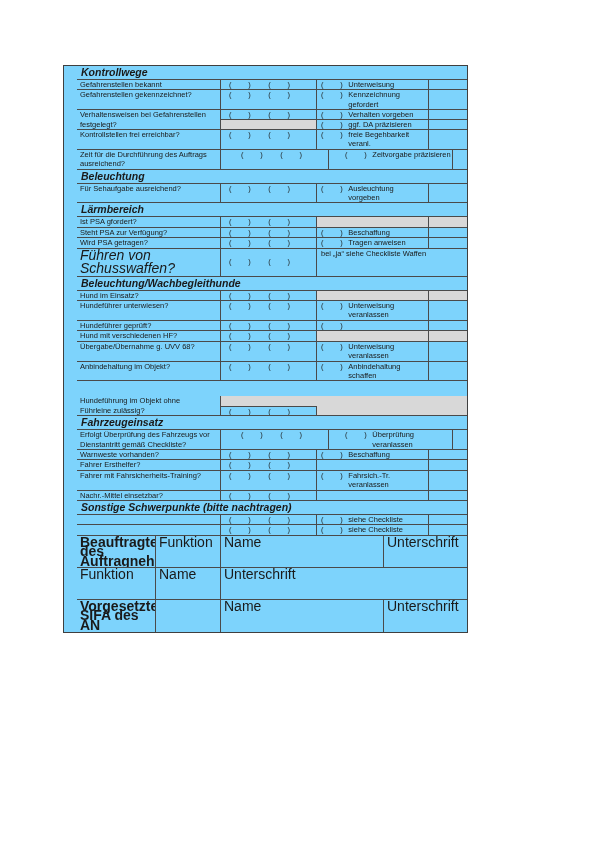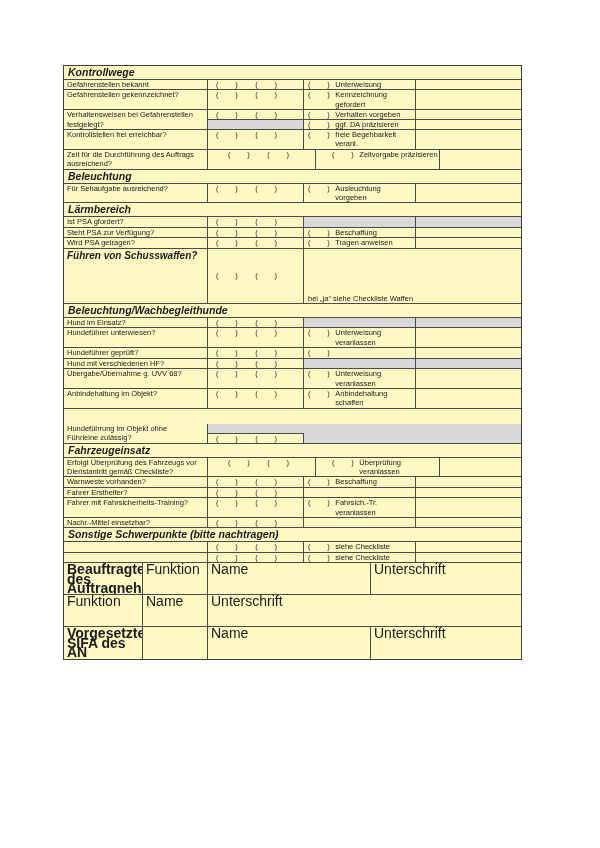--- a/index.html
+++ b/index.html
@@ -1,50 +1,50 @@
 <!DOCTYPE html>
 <html><head>
 <meta charset="utf-8">
 <style>
   html,body{margin:0;padding:0;}
   body{
     width:600px;height:848px;background:#ffffff;position:relative;
     font-family:"Liberation Sans", sans-serif;color:#1a1a1a;
   }
   .sheet{
-    position:absolute;left:63px;top:65px;width:459px;
-    border:1px solid #3f3f3f;box-sizing:border-box;background:#fef9c3;
+    position:absolute;left:63px;top:65px;width:405px;
+    border:1px solid #3f3f3f;box-sizing:border-box;background:#7dd3fc;padding-left:13px;
   }
   .row{
     display:grid;grid-template-columns:144px 96px 112px 1fr;
     border-bottom:1px solid #4a4a4a;min-height:9.4px;box-sizing:border-box;
   }
   .row:last-child{border-bottom:none;}
   .cell{
     box-sizing:border-box;padding:0 1px 0 3px;font-size:7.5px;
     line-height:9.4px;overflow:hidden;
   }
   .cR{border-right:1px solid #4a4a4a;}
   .cB{border-bottom:1px solid #4a4a4a;}
   .hdr{display:block;height:14px;}
   .hdr .cell{
     font-size:10.5px;font-weight:bold;font-style:italic;
     line-height:13.5px;padding-left:4px;border:none;
   }
   .emphrow{min-height:14px;}
-  .emph-label{font-size:10px;font-weight:bold;font-style:italic;line-height:13.5px;}
+  .emph-label{font-size:14px;font-weight:normal;font-style:italic;line-height:13.5px;}
   .tall{min-height:19.6px;gap:12px;}
   .qlabel{white-space:pre-line;}
   .vpair,.hund{grid-template-rows:9.4px 9.4px;}
   .hund{grid-template-columns:144px 96px 1fr;margin-top:15px;}
   .bcell{display:flex;gap:17px;padding-left:8px;align-items:flex-start;}
   .acell{display:flex;gap:5px;padding-left:4px;align-items:flex-start;}
   .emphrow .bcell,.emphrow .acell{align-items:center;}
   .cb{white-space:pre;letter-spacing:0.6px;display:inline-block;font-size:7.5px;line-height:9.4px;}
-  .notecell{grid-column:3/5;padding-left:4px;margin-top:45px;}
+  .notecell{grid-column:3/5;padding-left:4px;}
   .shaded{background:#d8d8d8;}
   .sig{grid-template-columns:79px 65px 163px 1fr;height:32px;}
   .sig .cell{font-size:14px;line-height:9.6px;padding-top:2px;}
   .slabel{font-weight:bold;white-space:pre-line;}
   .rowA{grid-row:1/3;grid-column:1;}
 </style>
 </head>
 <body>
 
 <div class="sheet">

